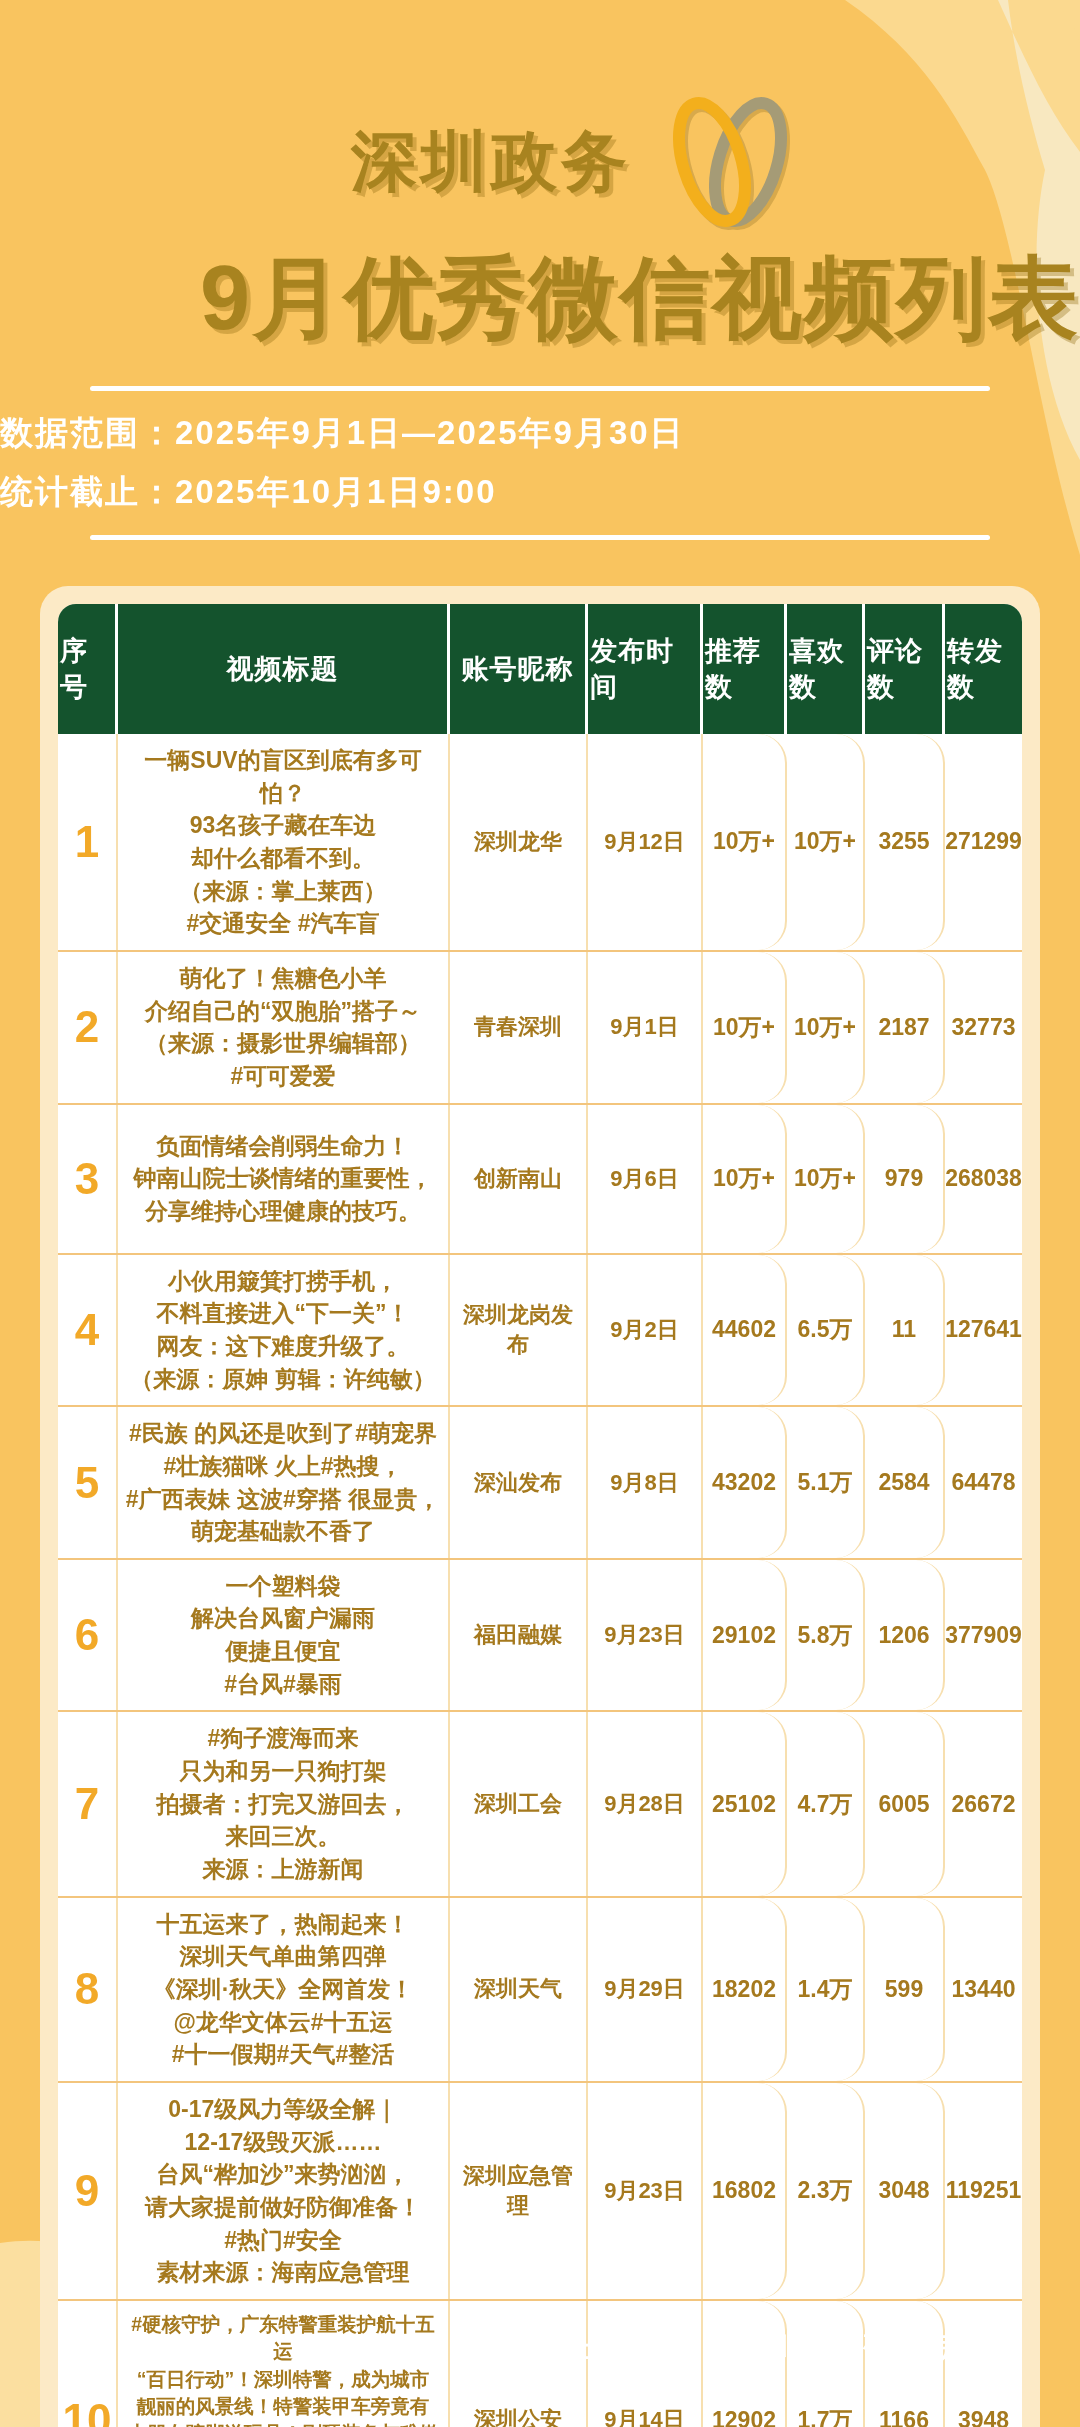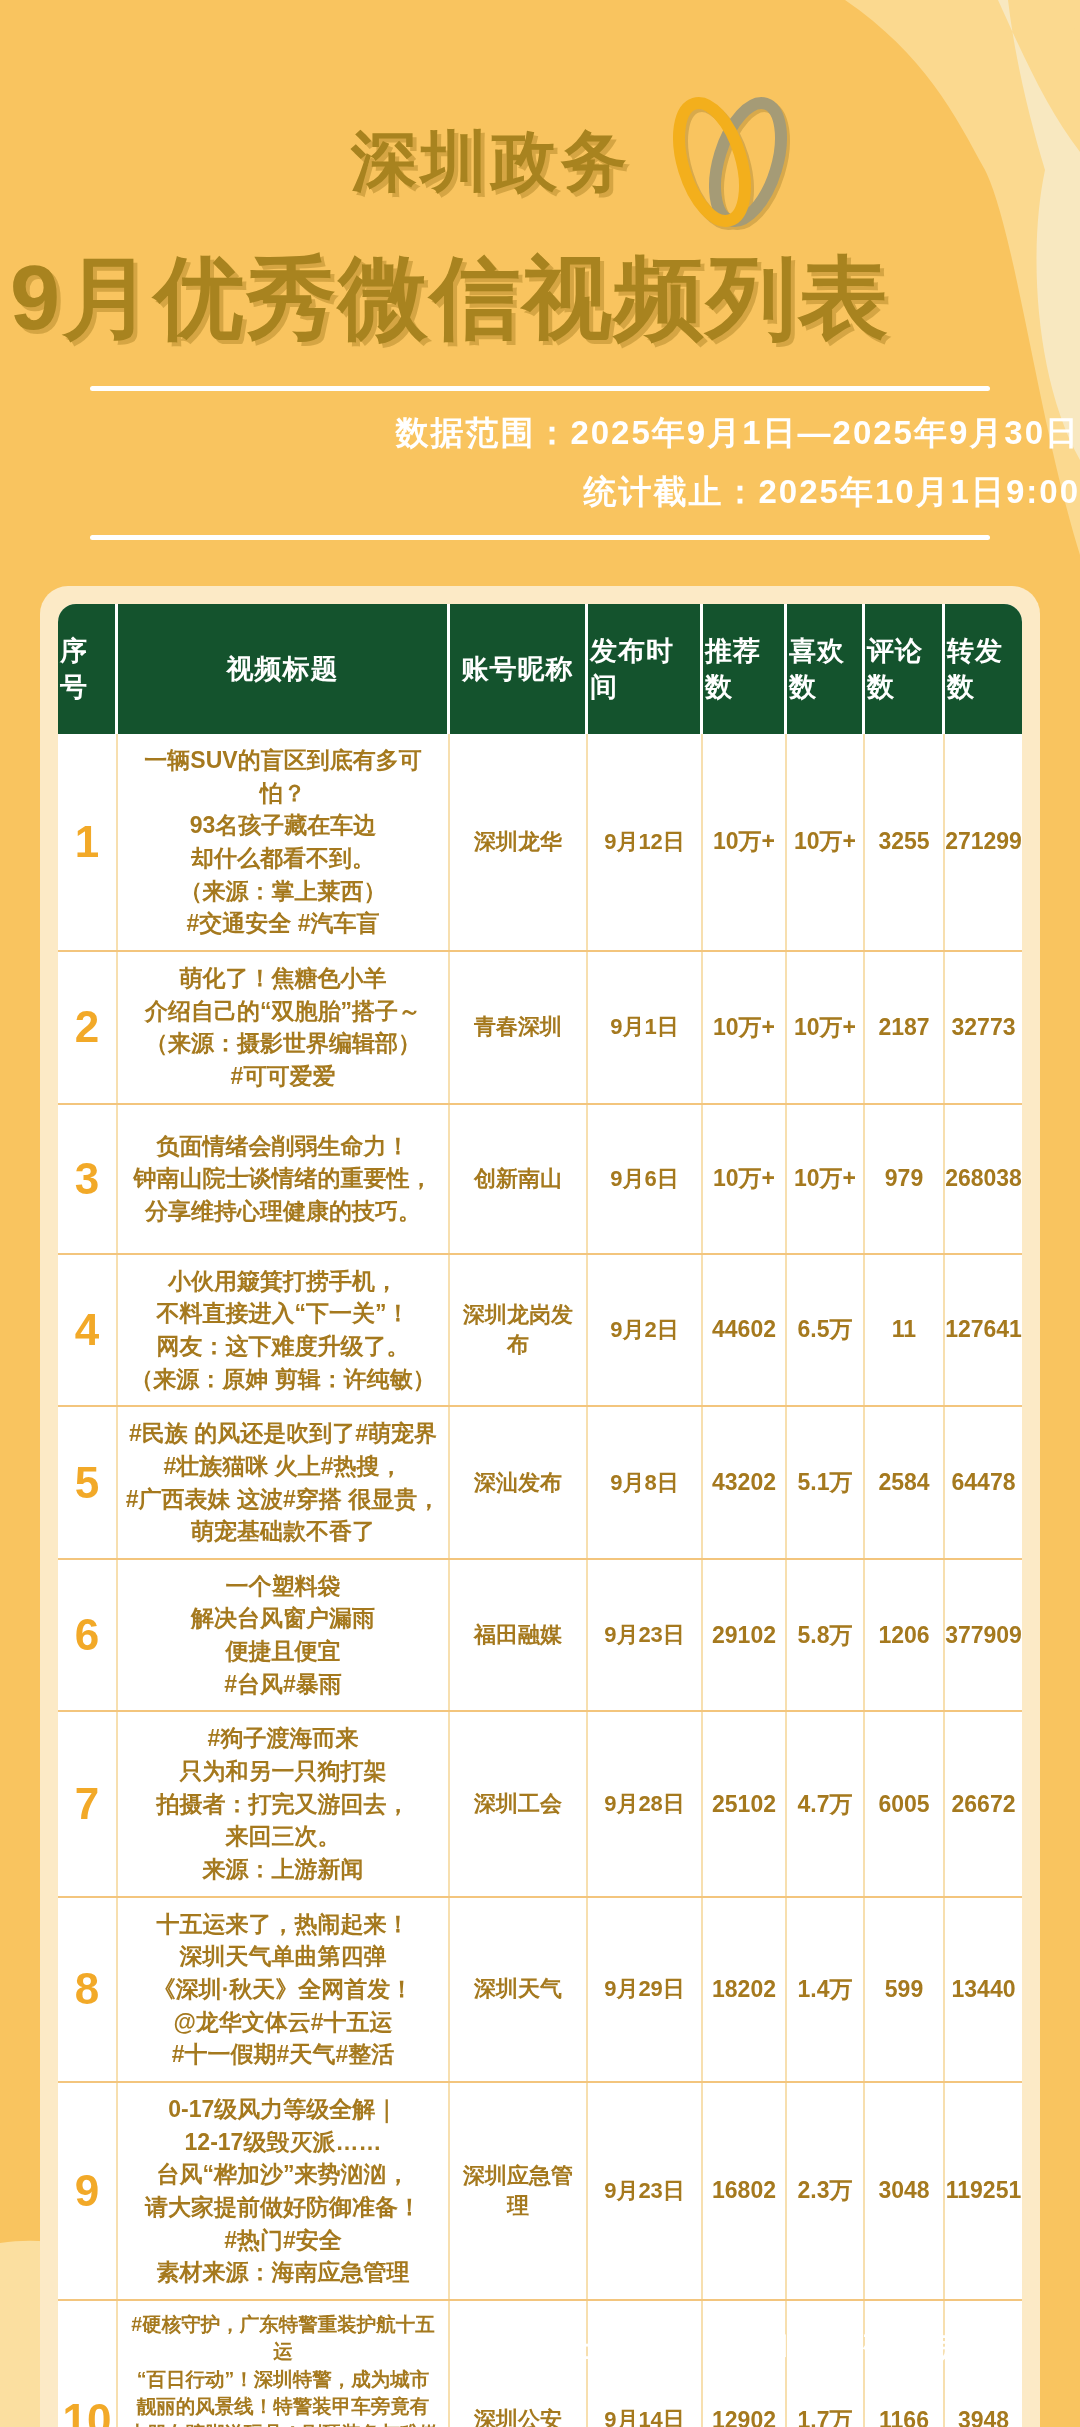--- a/index.html
+++ b/index.html
@@ -15,27 +15,27 @@
   .title-row{
     display:flex;align-items:center;justify-content:center;
     margin-top:96px;transform:translateX(38px);
   }
   .main-title{
     margin:0;font-size:66px;font-weight:bold;letter-spacing:4px;
     color:#A8831F;text-shadow:4px 4px 0 rgba(146,110,18,.35);
   }
   .logo-svg{margin-left:24px;filter:drop-shadow(3px 3px 0 rgba(140,105,30,.30));}
   .sub-title{
-    margin:10px 0 0 10px;text-align:left;
+    margin:10px 0 0 4px;text-align:right;
     font-size:90px;font-weight:bold;letter-spacing:2px;
     color:#A8831F;text-shadow:4px 4px 0 rgba(146,110,18,.35);
   }
 
   
-  .info-banner{margin-top:26px;text-align:right;}
+  .info-banner{margin-top:26px;text-align:left;}
   .banner-line{
     width:900px;height:5px;background:#FFFFFF;border-radius:3px;margin:0 auto;
   }
   .banner-text{
     margin:14px 0;color:#FFFFFF;font-weight:bold;font-size:33px;letter-spacing:2px;
   }
   .banner-text.first{margin-top:20px;}
   .banner-text.last{margin-bottom:20px;}
 
   
@@ -61,21 +61,21 @@
     display:flex;align-items:center;justify-content:center;text-align:center;
     border-right:2px solid #F7DFAF;padding:10px 4px;box-sizing:border-box;
     color:#A5791E;font-weight:bold;
   }
   .cell:last-child{border-right:none;}
   .cell.num{font-size:44px;color:#F2A928;}
   .cell.title{font-size:23px;line-height:1.42;white-space:pre-line;}
   div.trow:last-of-type .cell.title{font-size:19.5px;line-height:1.4;}
   .cell.account{font-size:22px;text-align:center;}
   .cell.date{font-size:22px;}
-  .cell.metric{font-size:23px;letter-spacing:0;}
+  .cell.metric{font-size:23px;letter-spacing:0;border-radius:29px;}
 
   
   .footer-credit{
     position:absolute;top:2296px;right:118px;z-index:1;
     color:#FFFFFF;font-weight:bold;font-size:31px;letter-spacing:2px;text-align:center;
   }
 </style>
 </head>
 <body>
 

